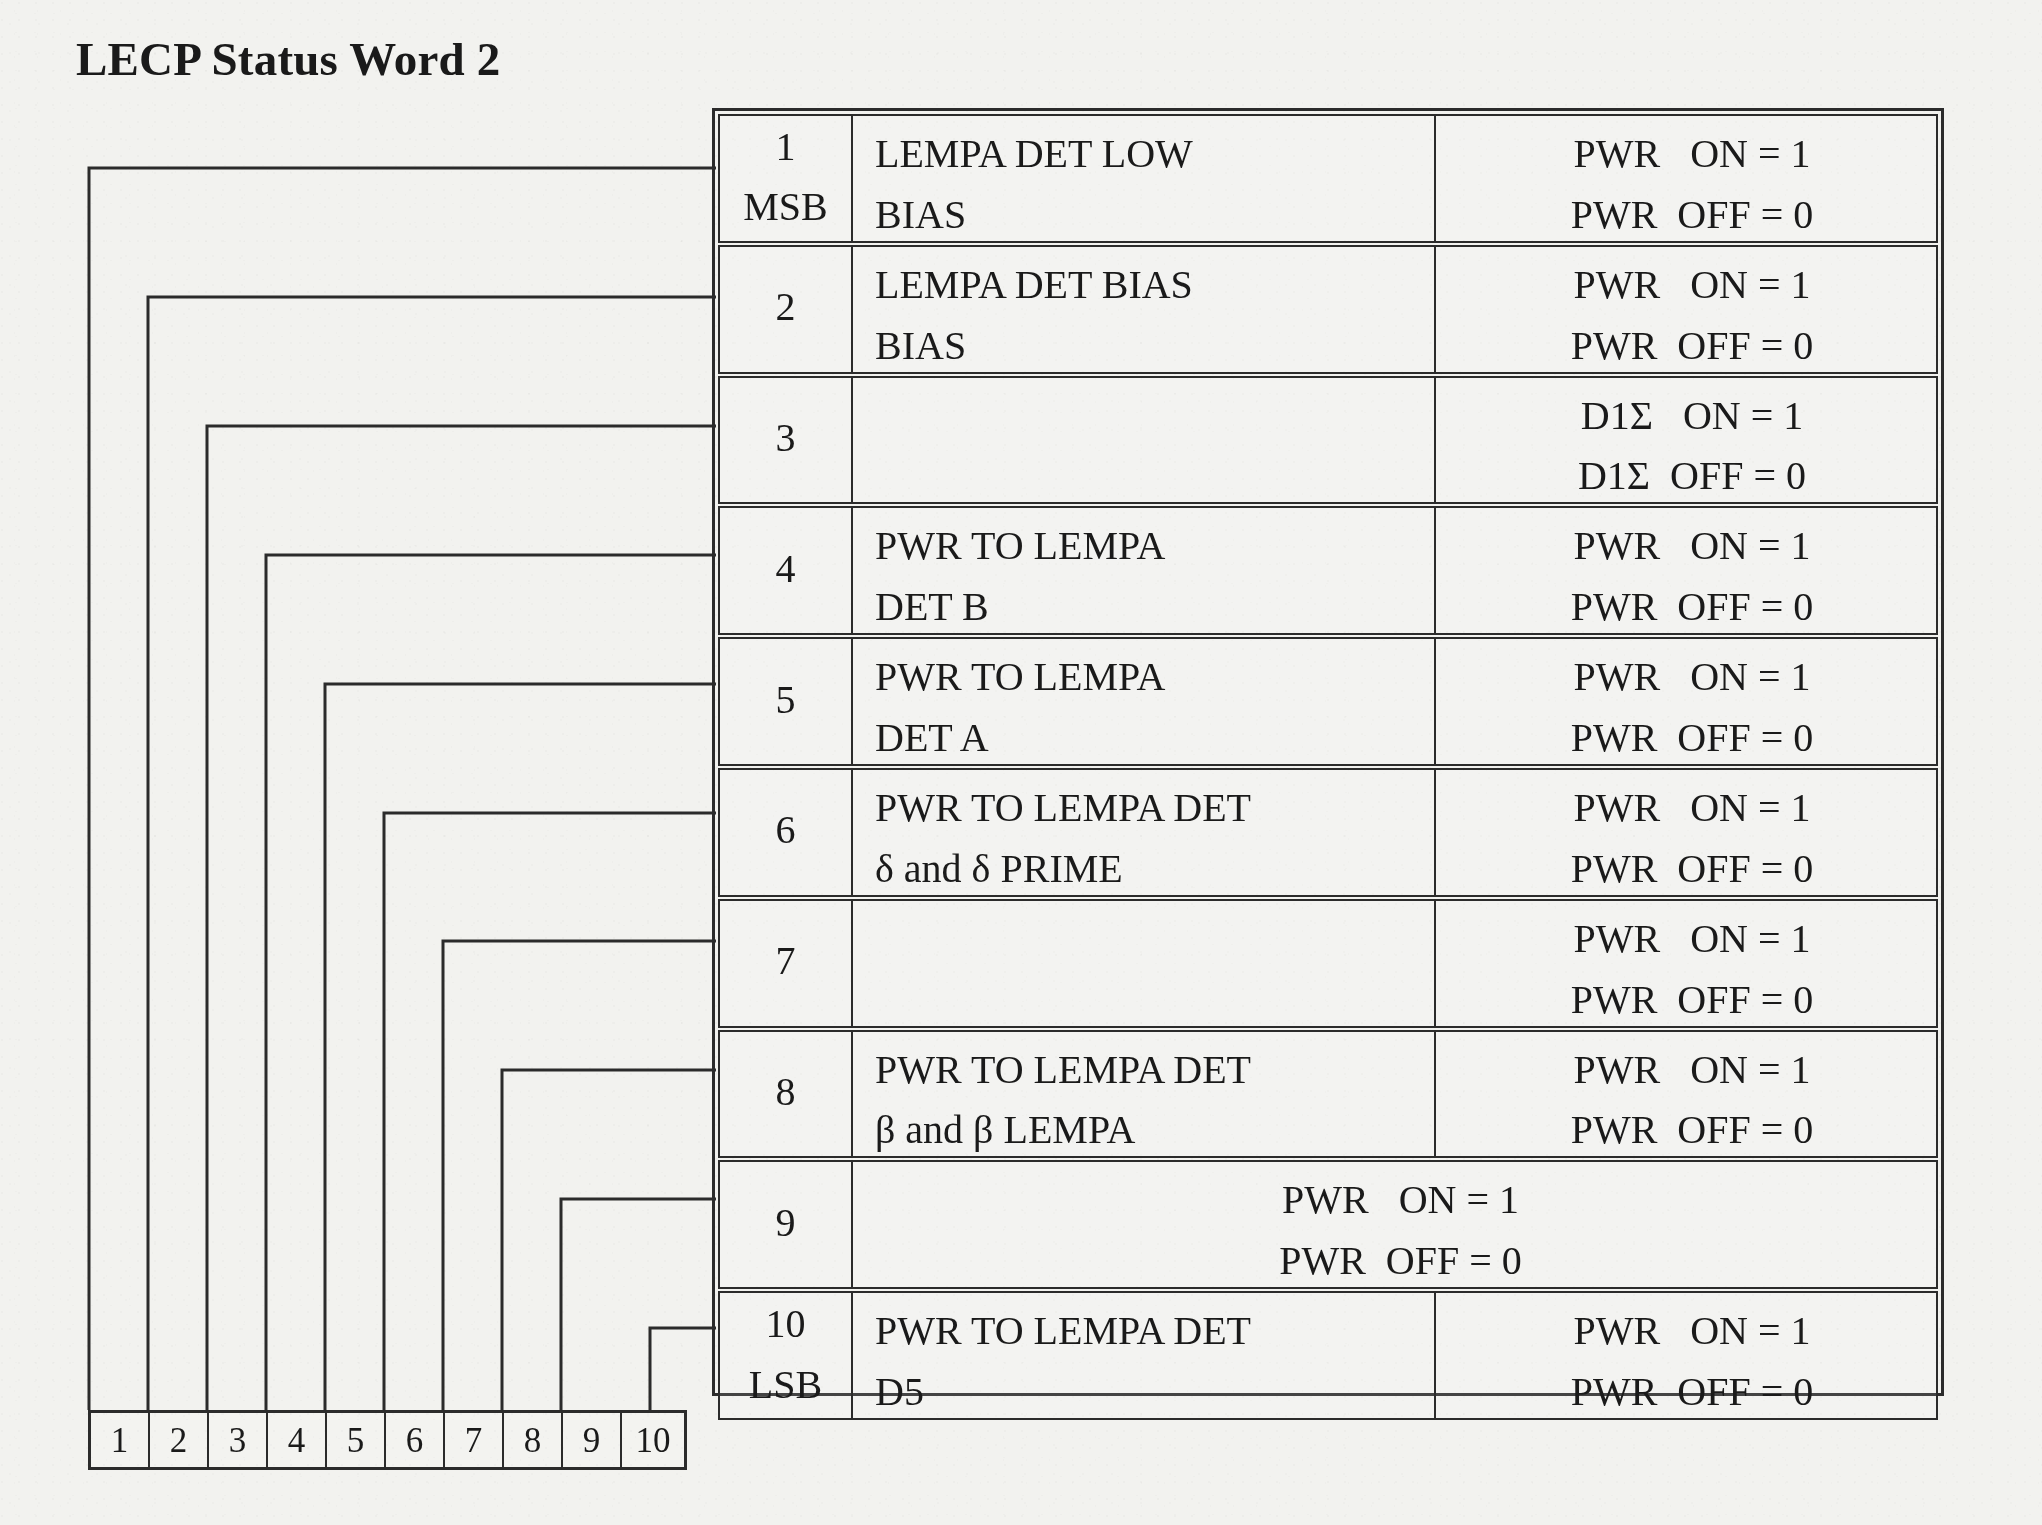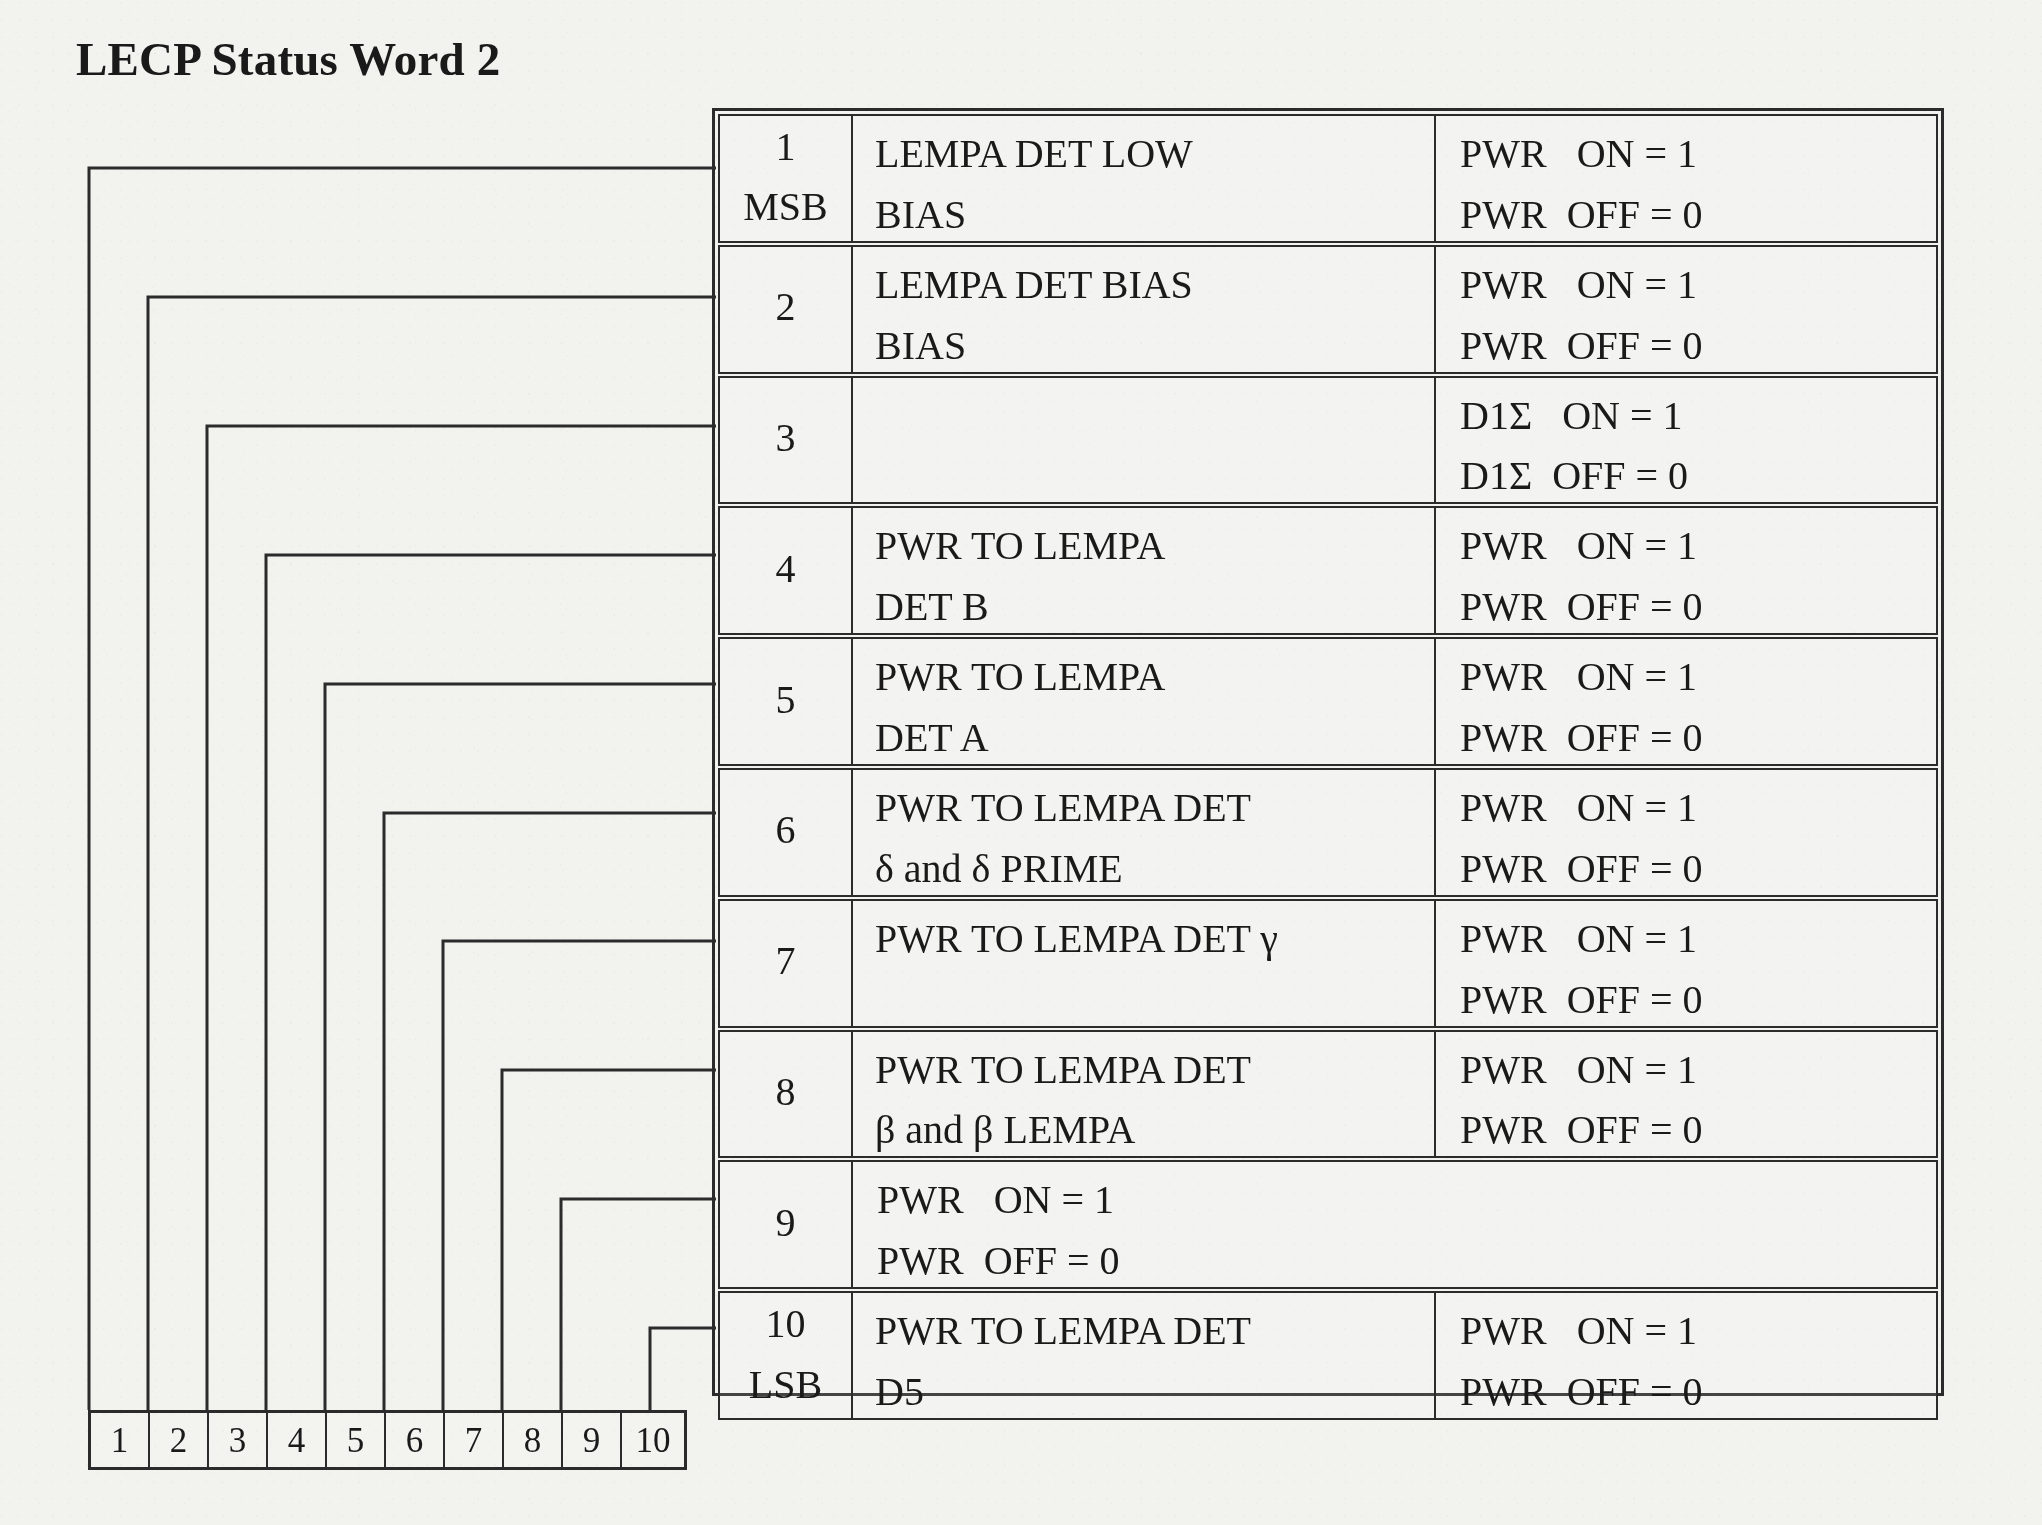--- a/index.html
+++ b/index.html
@@ -99,20 +99,21 @@
     padding: 8px 0 12px 22px;
     font-size: 40px;
     line-height: 1.52;
   }
   .cell-state {
     flex: 1 1 auto;
     box-sizing: border-box;
     padding: 8px 12px 0 24px;
     font-size: 40px;
     line-height: 1.52;
+    text-align: center;
   }
   .l1, .l2 { white-space: pre; display: block; }
   .l2:empty { min-height: 1px; }
 
   
   #bit-strip {
     position: absolute;
     left: 88px;
     top: 1410px;
     height: 60px;
@@ -247,21 +248,20 @@
       <span class="l2">PWR  OFF = 0</span>
     </div>
   </div>
 
   <div class="trow">
     <div class="cell-bit">
       <span class="l1">7</span>
       <span class="l2"></span>
     </div>
     <div class="cell-desc">
-      <span class="l1">PWR TO LEMPA DET γ</span>
       <span class="l2"></span>
     </div>
     <div class="cell-state">
       <span class="l1">PWR   ON = 1</span>
       <span class="l2">PWR  OFF = 0</span>
     </div>
   </div>
 
   <div class="trow">
     <div class="cell-bit">

